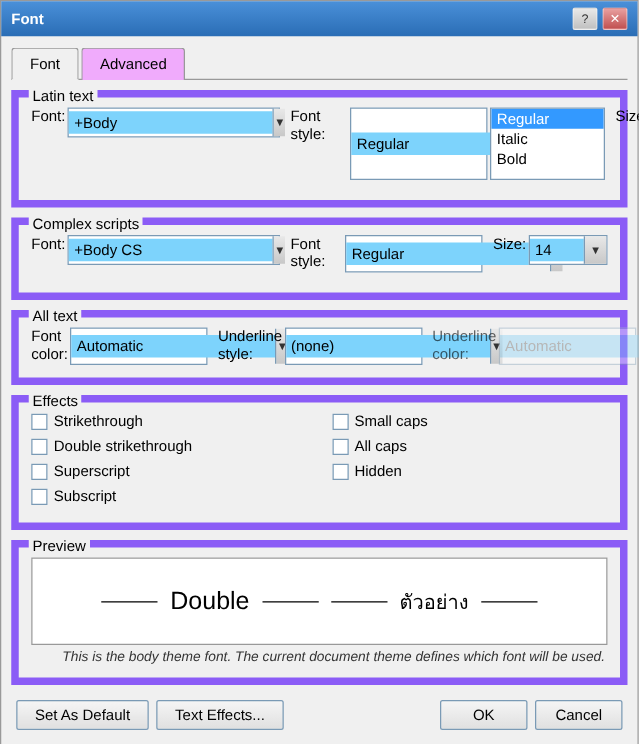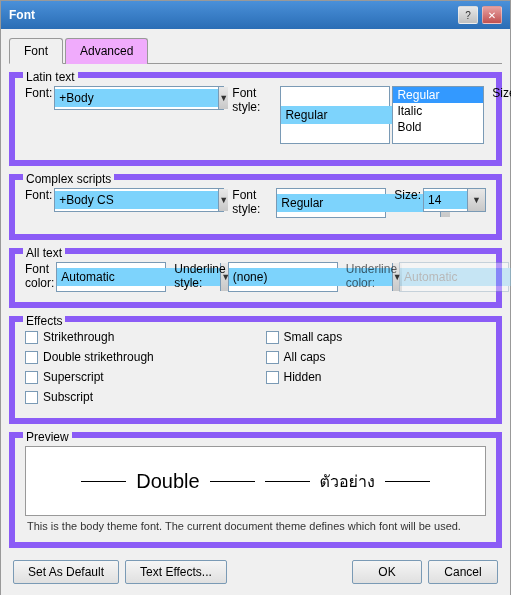--- a/index.html
+++ b/index.html
@@ -244,23 +244,24 @@
     }
 
     .preview-thai-text {
       font-size: 16px;
       color: #000;
     }
 
     .preview-desc {
       font-size: 11px;
       color: #333;
-      text-align: left;
+      text-align: right;
       width: 100%;
       padding: 0 2px;
+      font-style: italic;
     }
 
     
     .footer {
       display: flex;
       justify-content: space-between;
       align-items: center;
       padding: 6px 4px 4px;
     }
 

